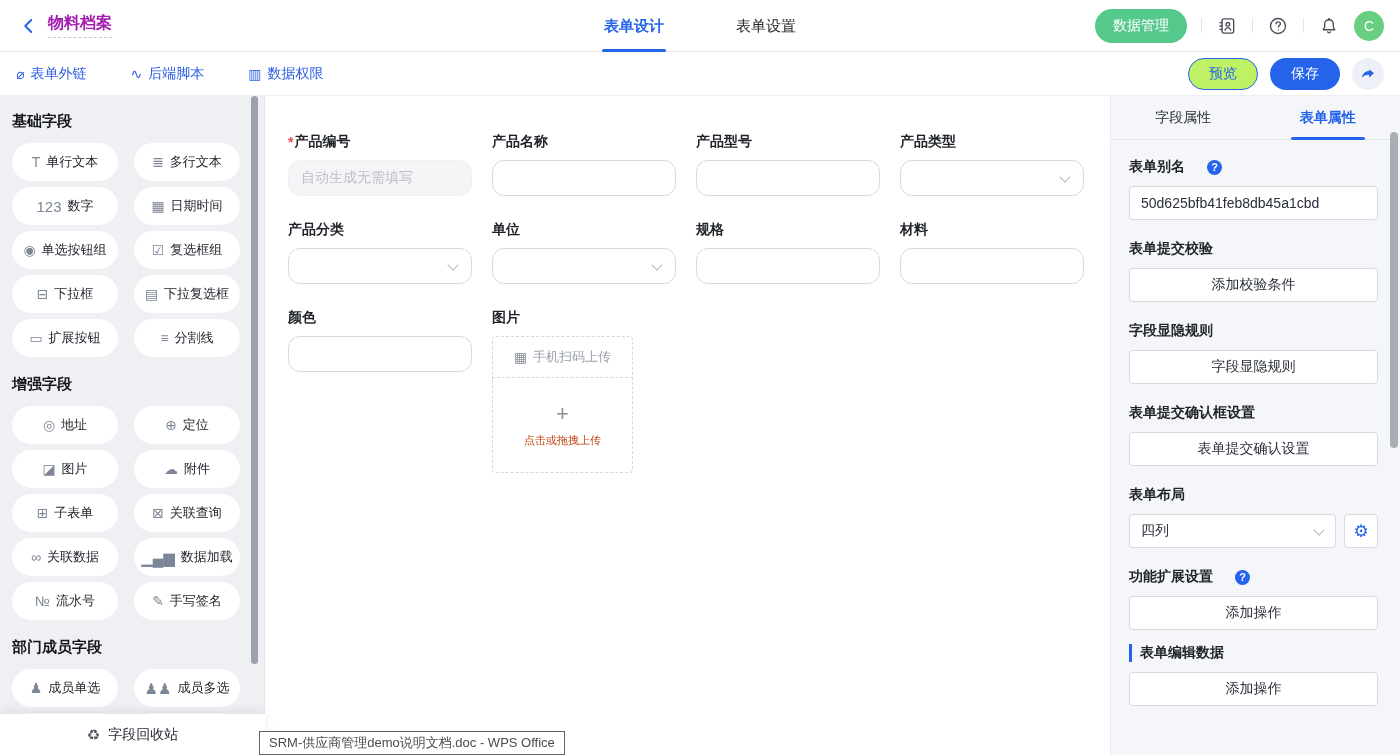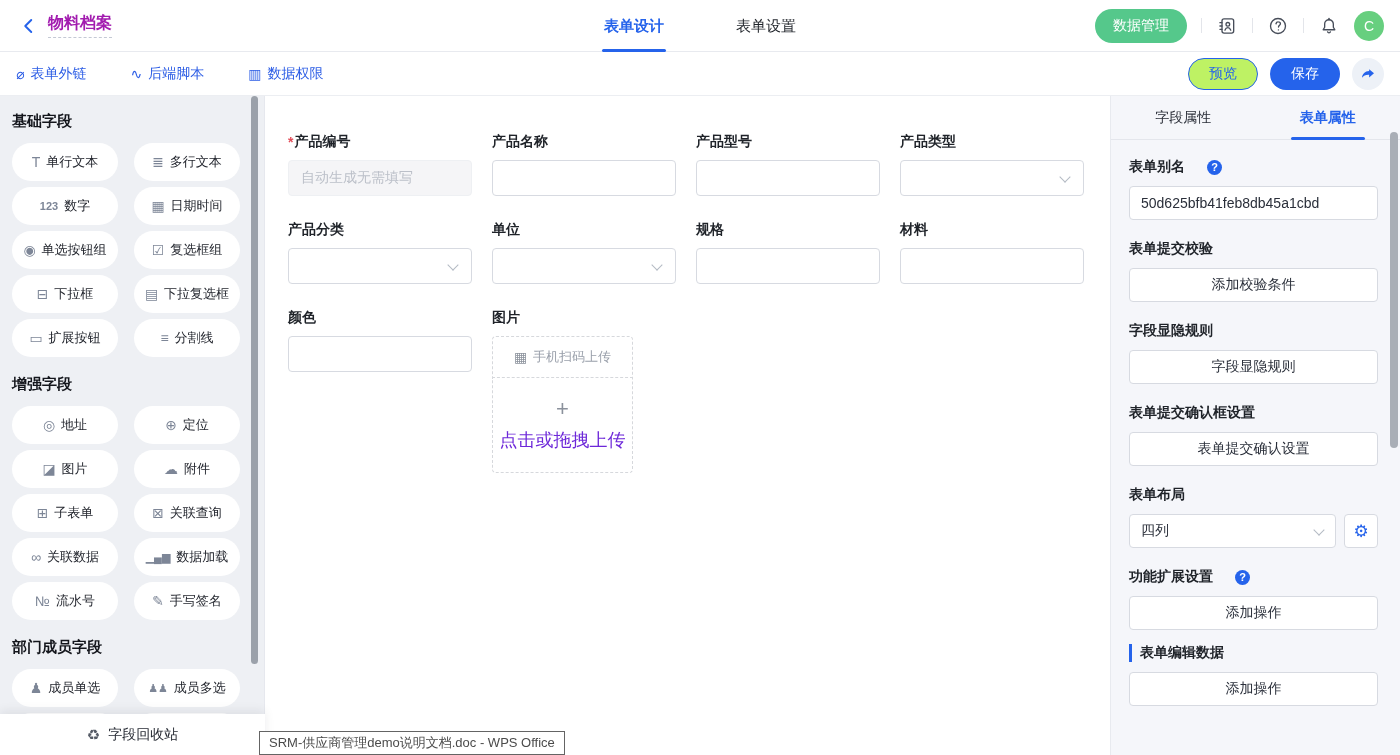--- a/index.html
+++ b/index.html
@@ -46,50 +46,50 @@
 
   
   .sidebar { width:265px; background:#eef0f4; position:relative; padding:16px 24px 0 12px;
     border-right:1px solid #e6e8ee; overflow:hidden; }
   .s-title { font-size:15px; font-weight:700; color:#14161c; margin:18px 0 12px; }
   .s-section:first-child .s-title { margin-top:0; }
   .s-grid { display:grid; grid-template-columns:1fr 1fr; gap:6px 16px; }
   .pill { height:38px; background:#fff; border-radius:19px; display:flex; align-items:center;
     justify-content:center; gap:6px; font-size:13px; color:#23262e; cursor:grab; }
   .p-icon { color:#7d8697; font-size:14px; line-height:1; }
-  .p-icon.sm { font-size:11px; font-weight:700; letter-spacing:0; }
+  .p-icon.sm { font-size:15px; font-weight:400; letter-spacing:0; }
   .side-scroll { position:absolute; right:6px; top:0; width:7px; height:568px;
     background:#9ba1aa; border-radius:4px; }
   .recycle-bar { position:absolute; left:0; bottom:0; width:265px; height:41px; background:#fff;
     box-shadow:0 -3px 10px rgba(20,24,40,.08); display:flex; align-items:center; justify-content:center;
     gap:8px; font-size:14px; color:#272b34; cursor:pointer; z-index:3; }
   .recycle-bar .g { color:#555b66; font-size:15px; }
 
   
   .canvas { flex:1; background:#fff; padding:36px 0 0 23px; position:relative; overflow:hidden; }
   .canvas-grid { display:grid; grid-template-columns:repeat(4,204px); }
   .fld { margin-bottom:24px; }
   .fld-label { font-size:14px; font-weight:700; color:#1f2329; margin-bottom:8px; height:20px;
     display:flex; align-items:center; }
   .req { color:#e34d59; margin-right:1px; }
-  .inp { width:184px; height:36px; border:1px solid #d7dae1; border-radius:4px; background:#fff;
+  .inp { width:184px; height:36px; border:1px solid #d7dae1; border-radius:12px; background:#fff;
     display:flex; align-items:center; padding:0 12px; position:relative; }
   .inp.disabled { background:#f5f5f7; border-color:#eef0f3; }
   .ph { font-size:14px; color:#bcc0c9; }
   .sel .chev { position:absolute; right:14px; top:12px; }
   .chev { width:8px; height:8px; border-right:1.6px solid #b4bac4; border-bottom:1.6px solid #b4bac4;
     transform:rotate(45deg); display:inline-block; }
   .upload { width:141px; }
   .scan-box { height:42px; border:1px dashed #d6d8dc; border-radius:4px 4px 0 0; display:flex;
     align-items:center; justify-content:center; gap:6px; color:#9aa0ab; font-size:13px; cursor:pointer; }
   .scan-box .g { font-size:14px; color:#8b919c; }
   .drop-box { height:95px; border:1px dashed #d6d8dc; border-top:none; border-radius:0 0 4px 4px;
     display:flex; flex-direction:column; align-items:center; justify-content:center; gap:8px; cursor:pointer; }
   .plus { font-size:22px; color:#8b919c; line-height:1; font-weight:400; }
-  .drop-txt { font-size:18px; color:#6d28d9; }
+  .drop-txt { font-size:11px; color:#c2410c; }
 
   
   .panel { width:290px; background:#f5f6fa; border-left:1px solid #e8eaef; position:relative; }
   .panel-tabs { height:44px; display:flex; border-bottom:1px solid #e4e6ec; }
   .p-tab { flex:1; display:flex; align-items:center; justify-content:center; font-size:14px;
     color:#2a2e38; cursor:pointer; position:relative; }
   .p-tab.active { color:#2563eb; font-weight:600; }
   .p-tab.active::after { content:""; position:absolute; bottom:-1px; left:50%; transform:translateX(-50%);
     width:74px; height:3px; background:#2563eb; border-radius:2px; }
   .panel-content { padding:2px 22px 0 18px; }

